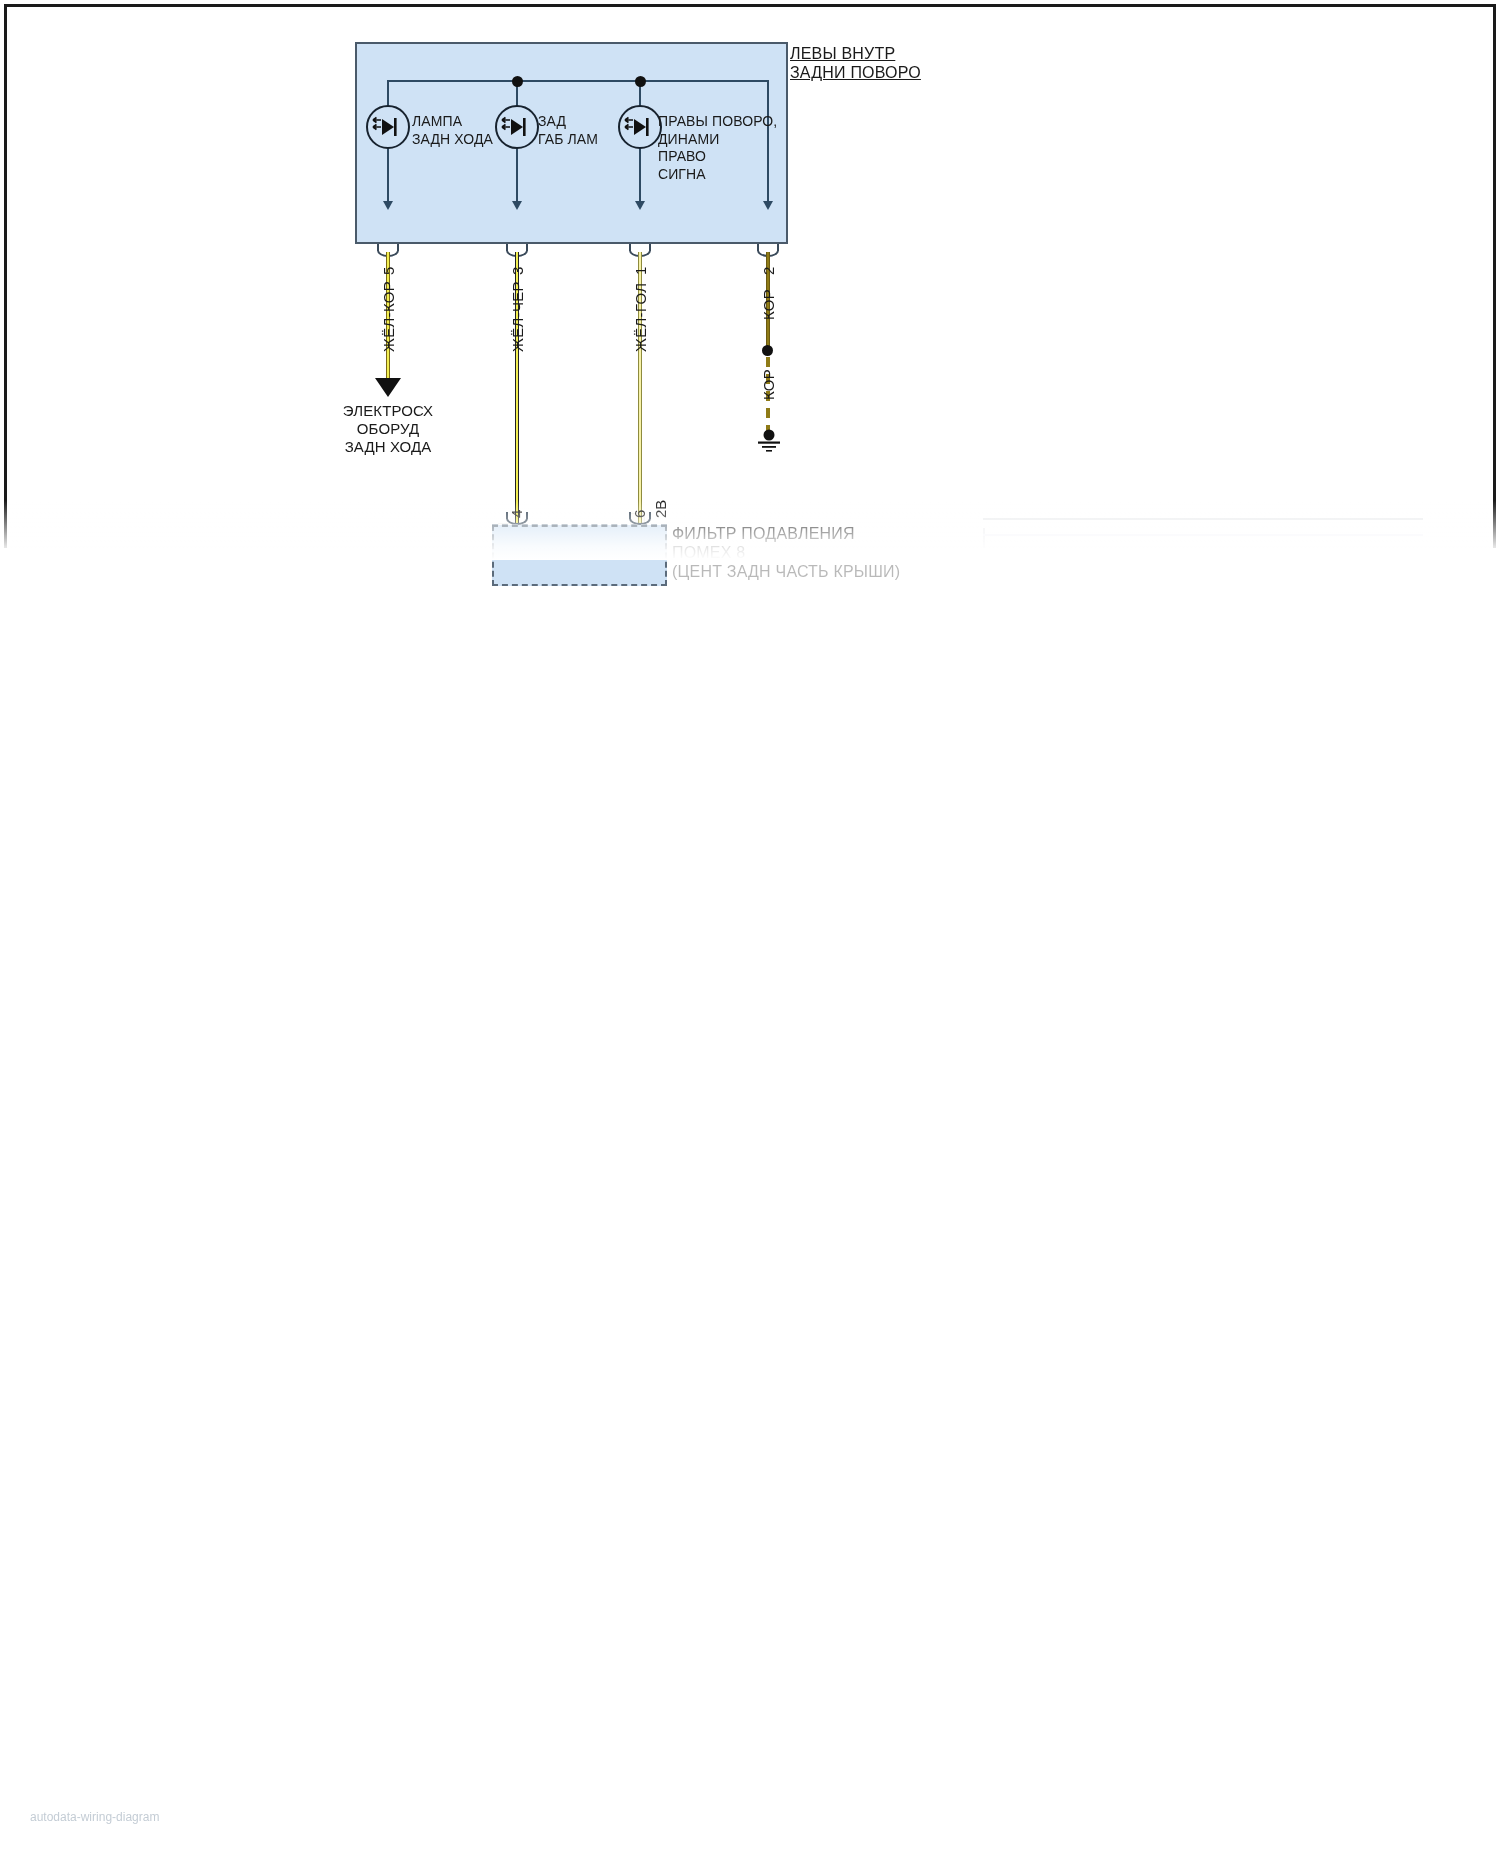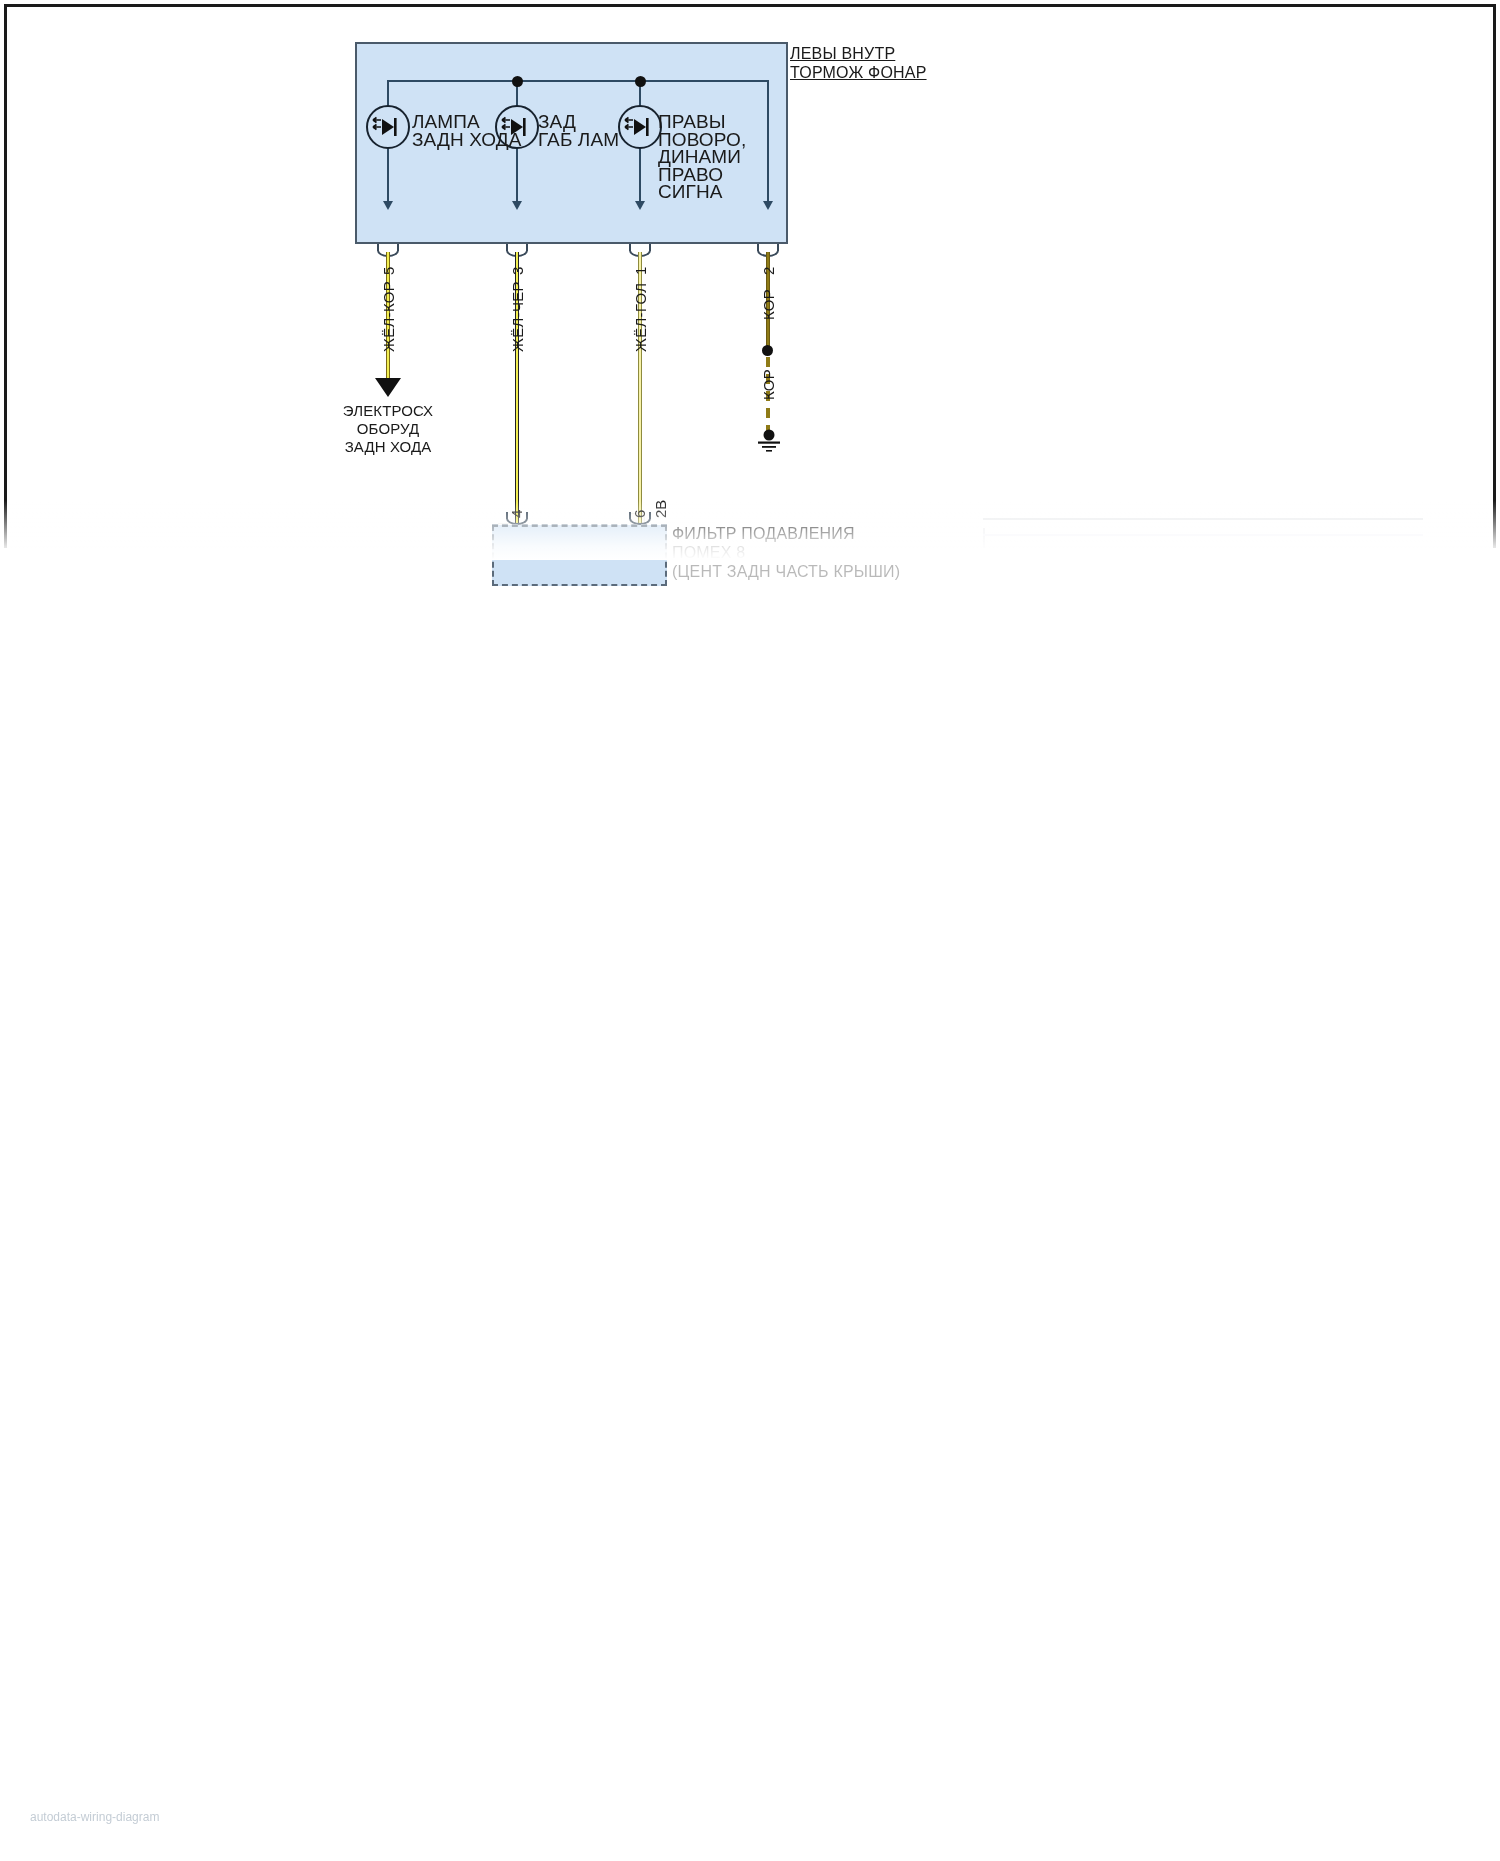--- a/index.html
+++ b/index.html
@@ -26,21 +26,21 @@
   
   .busline{position:absolute;background:#2e4a63;}
   #bus-h{left:387px;top:80px;width:382px;height:2px;}
   .stub-v{position:absolute;width:2px;background:#2e4a63;}
 
   
   .led{position:absolute;width:44px;height:44px;border:2px solid #17222e;border-radius:50%;
        background:#cfe2f5;box-sizing:border-box;}
   .led svg{position:absolute;left:0;top:0;}
 
-  .ledtext{position:absolute;font-size:19px;line-height:17.5px;letter-spacing:.1px;}
+  .ledtext{position:absolute;font-size:14px;line-height:17.5px;letter-spacing:.1px;}
 
   
   .wire{position:absolute;width:4px;}
   .w-yelbrn{background:linear-gradient(90deg,#7a6a14 0 1px,#f2ee52 1px 3px,#7a6a14 3px 4px);}
   .w-yelblk{background:linear-gradient(90deg,#222 0 1px,#f2ee52 1px 3px,#222 3px 4px);}
   .w-yelblu{background:linear-gradient(90deg,#8e8b3f 0 1px,#f7f2a8 1px 3px,#8e8b3f 3px 4px);}
   .w-brn{background:linear-gradient(90deg,#6b5a10 0 1px,#8f7b17 1px 3px,#6b5a10 3px 4px);}
 
   .wlabel{position:absolute;font-size:15px;white-space:nowrap;
           transform:rotate(-90deg);transform-origin:0 0;letter-spacing:.3px;}
@@ -179,21 +179,21 @@
 
 <div id="frame"></div>
 <div id="frame-mask"></div>
 
 <div id="crisp">
 
   <div id="lamp-module" class="module"></div>
 
   <div id="lamp-module-label" class="modlabel">
     <div>ЛЕВЫ ВНУТР</div>
-    <div>ТОРМОЖ ФОНАР</div>
+    <div>ЗАДНИ ПОВОРО</div>
   </div>
 
   <div id="bus-h" class="busline"></div>
   <div class="stub-v" style="left:387px;top:80px;height:14px;"></div>
   <div class="stub-v" style="left:767px;top:80px;height:14px;"></div>
 
   <div class="stub-v" style="left:387px;top:80px;height:126px;"></div>
   <div class="stub-v" style="left:516px;top:80px;height:126px;"></div>
   <div class="stub-v" style="left:639px;top:80px;height:126px;"></div>
   <div class="stub-v" style="left:767px;top:80px;height:126px;"></div>

